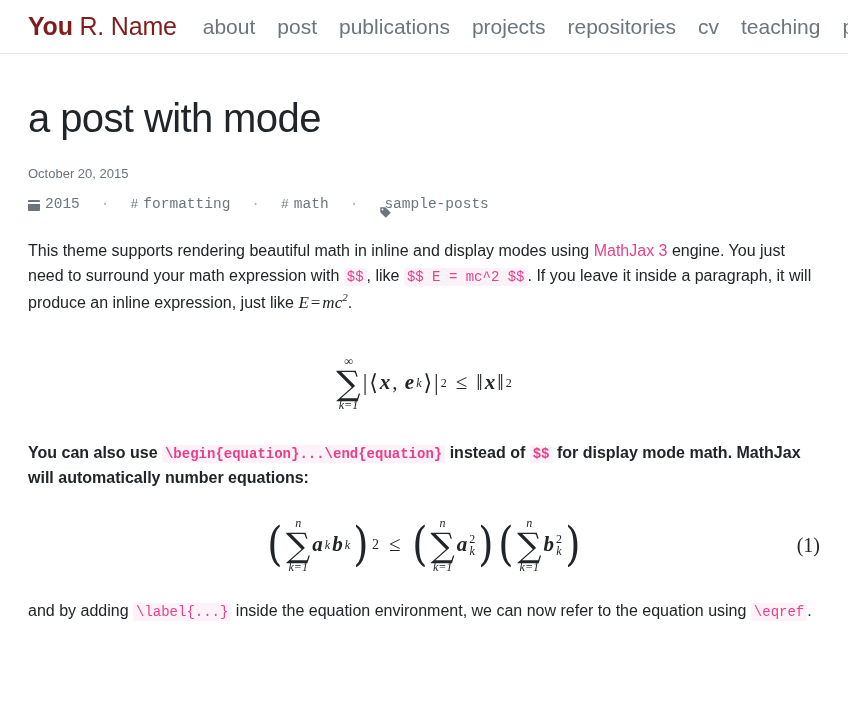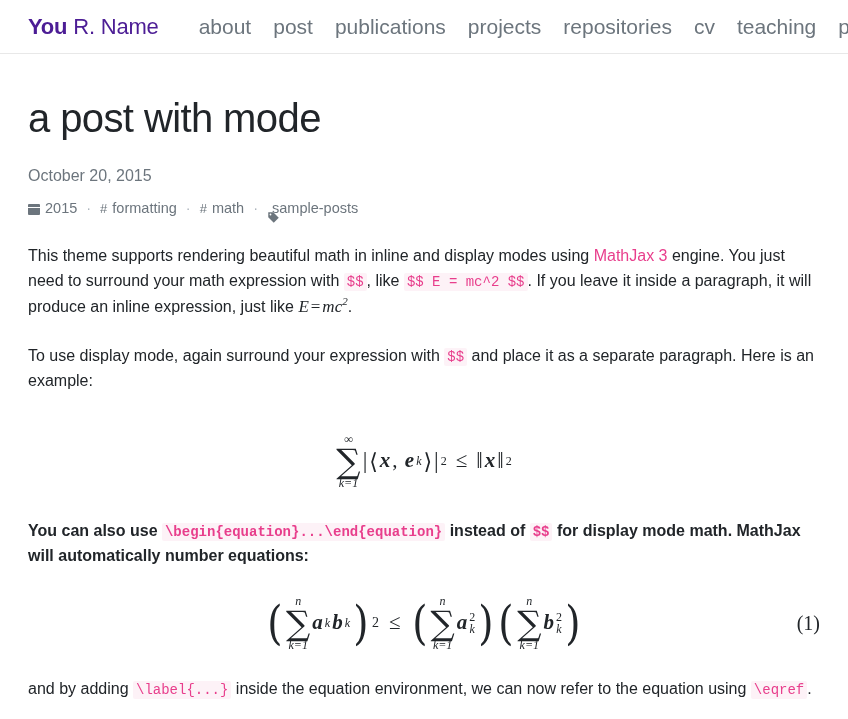--- a/index.html
+++ b/index.html
@@ -20,23 +20,23 @@
   
   .navbar {
     height: 54px;
     display: flex;
     align-items: center;
     padding: 0 28px;
     border-bottom: 1px solid #e8e8e8;
     background: #fff;
   }
   .brand {
-    font-size: 22px;
-    color: #4c1d95;
-    margin-right: 40px;
+    font-size: 25px;
+    color: #7f1d1d;
+    margin-right: 26px;
     white-space: nowrap;
     letter-spacing: -0.2px;
   }
   .brand .brand-strong { font-weight: 700; }
   .brand .brand-rest { font-weight: 400; }
   .nav-links {
     display: flex;
     align-items: center;
     gap: 22px;
     flex: 1;
@@ -80,31 +80,32 @@
   .post-title {
     font-size: 40px;
     font-weight: 400;
     letter-spacing: -0.6px;
     color: #212529;
     margin: 40px 0 0 0;
     line-height: 1.2;
   }
   .post-date {
     color: #6c757d;
-    font-size: 16px;
+    font-size: 13px;
     margin-top: 22px;
   }
   .post-meta {
     margin-top: 10px;
     font-size: 14.5px;
     color: #6c757d;
     display: flex;
     align-items: center;
     flex-wrap: wrap;
-    gap: 0;
+    gap: 12px;
+    font-family: Liberation Mono, monospace;
   }
   .meta-item {
     display: inline-flex;
     align-items: center;
     gap: 5px;
     color: #6c757d;
     text-decoration: none;
     cursor: pointer;
   }
   .meta-sep {
@@ -297,23 +298,20 @@
         </svg>
       </span>
       <span>sample-posts</span>
     </a>
   </div>
 
   <p class="body-text">
     <span>This theme supports rendering beautiful math in inline and display modes using </span><a class="link">MathJax 3</a><span> engine. You just need to surround your math expression with </span><code class="inline-code">$$</code><span>, like </span><code class="inline-code">$$ E = mc^2 $$</code><span>. If you leave it inside a paragraph, it will produce an inline expression, just like </span><span class="math-inline"><span class="it">E</span><span class="op">=</span><span class="it">mc</span><span class="mi-sup">2</span></span><span>.</span>
   </p>
 
-  <p class="body-text">
-    <span>To use display mode, again surround your expression with </span><code class="inline-code">$$</code><span> and place it as a separate paragraph. Here is an example:</span>
-  </p>
 
   <div class="math-display" style="margin-top:32px;">
     <span class="math-row mathtxt">
       <span class="bigsum">
         <span class="lim">∞</span>
         <span class="sym">∑</span>
         <span class="lim">k=1</span>
       </span>
       <span class="rm" style="font-size:23px;">|</span>
         <span class="rm" style="font-size:22px;">⟨</span>

